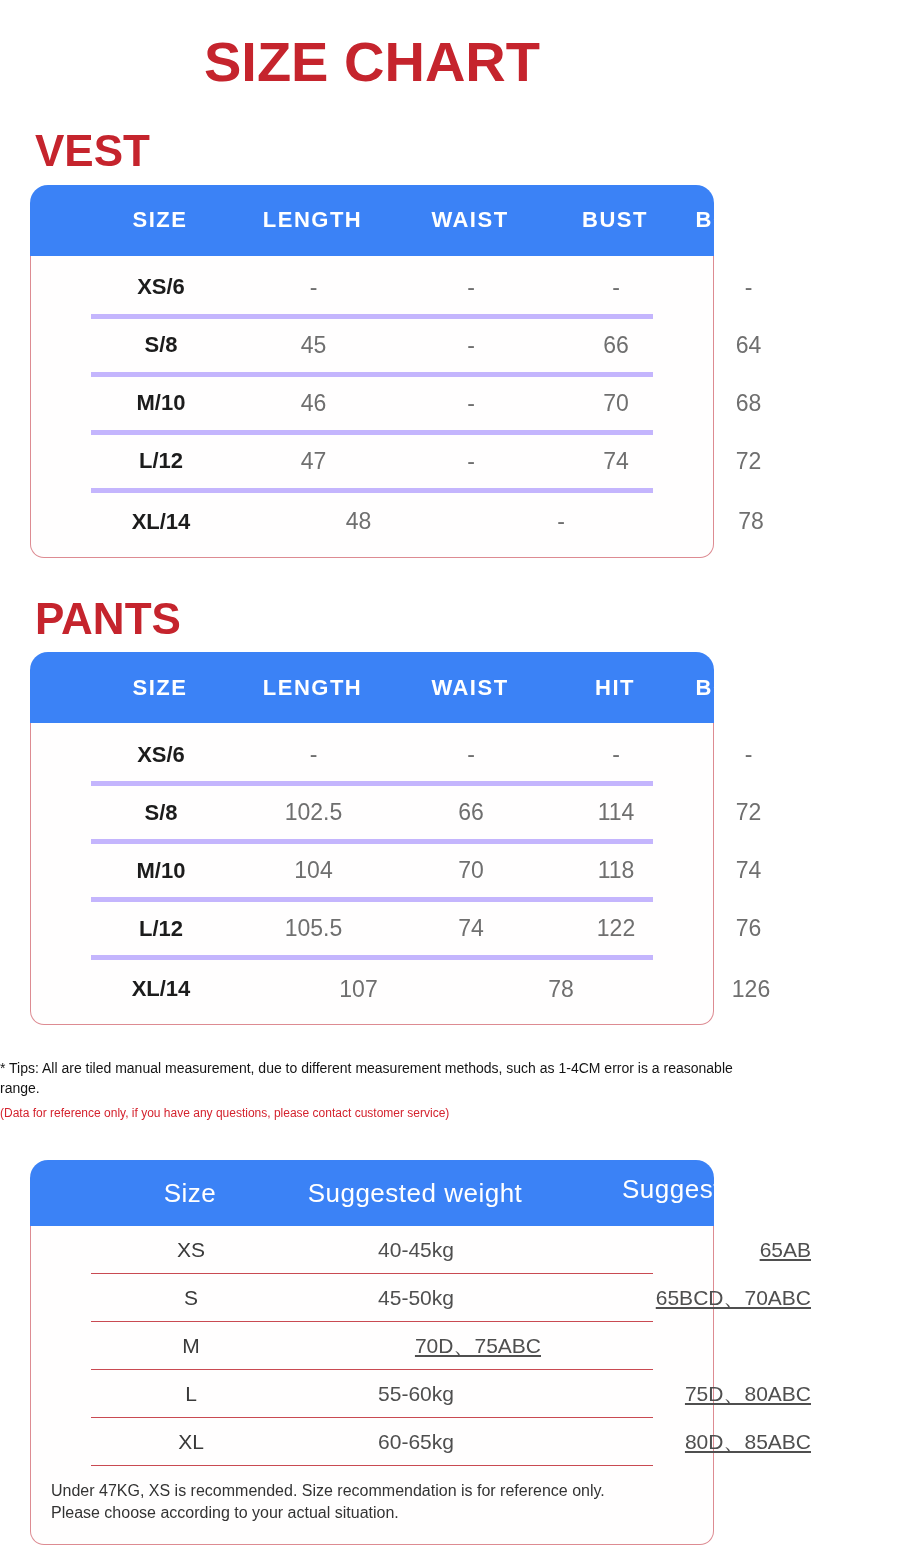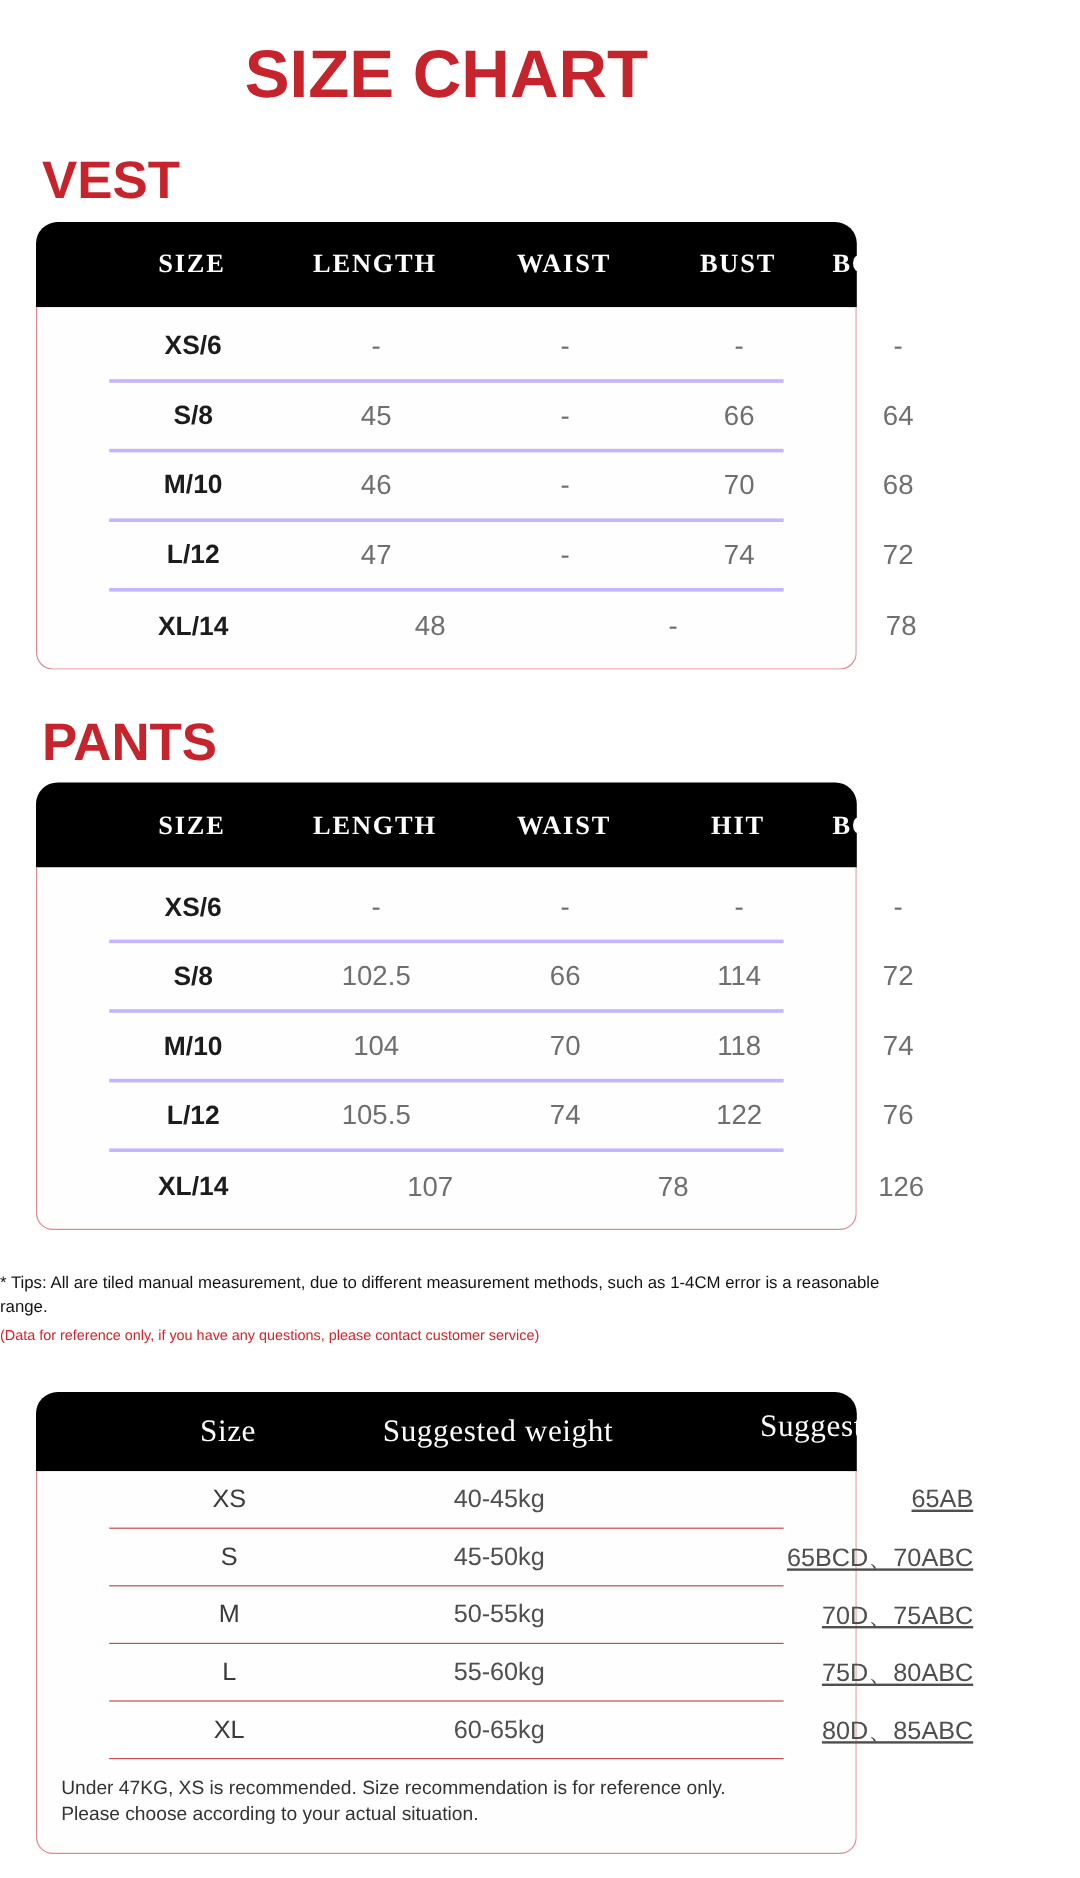--- a/index.html
+++ b/index.html
@@ -26,26 +26,25 @@
     margin: 41px 0 14px 35px;
     color: #c5242d;
     font-size: 44px;
     line-height: 0.9;
     font-weight: bold;
   }
 
   
   .size-card { margin: 0 30px; }
   .card-header {
-    background: #000000;
+    background: #3b82f6;
     border-radius: 18px 18px 0 0;
     height: 71px;
     align-items: center;
     padding: 0 60px;
-    font-family: Liberation Serif, serif;
   }
   .card-header .hcell {
     color: #ffffff;
     font-weight: bold;
     font-size: 22px;
     letter-spacing: 1.5px;
     text-align: center;
     white-space: nowrap;
   }
   .card-body {
@@ -55,21 +54,21 @@
     border-radius: 0 0 14px 14px;
     padding: 5px 0 6px 0;
   }
 
   
   .cols5 { display: grid; grid-template-columns: 140px 165px 150px 140px 125px; }
   .t-row {
     margin: 0 60px;
     height: 58px;
     align-items: center;
-    border-bottom: 3px solid #c4b5fd;
+    border-bottom: 5px solid #c4b5fd;
   }
   .t-body .t-row:last-child { border-bottom: none; gap: 45px; }
   .t-row .cell {
     text-align: center;
     color: #6f6f6f;
     font-size: 23px;
     white-space: nowrap;
   }
   .t-row .c0 {
     color: #1c1c1c;
@@ -244,21 +243,20 @@
             <div class="cell c1">40-45kg</div>
             <div class="cell c2">65AB</div>
           </div>
           <div class="rec-row rec-cols">
             <div class="cell c0">S</div>
             <div class="cell c1">45-50kg</div>
             <div class="cell c2">65BCD、70ABC</div>
           </div>
           <div class="rec-row rec-cols">
             <div class="cell c0">M</div>
-            <div class="cell c1">50-55kg</div>
             <div class="cell c2">70D、75ABC</div>
           </div>
           <div class="rec-row rec-cols">
             <div class="cell c0">L</div>
             <div class="cell c1">55-60kg</div>
             <div class="cell c2">75D、80ABC</div>
           </div>
           <div class="rec-row rec-cols">
             <div class="cell c0">XL</div>
             <div class="cell c1">60-65kg</div>

